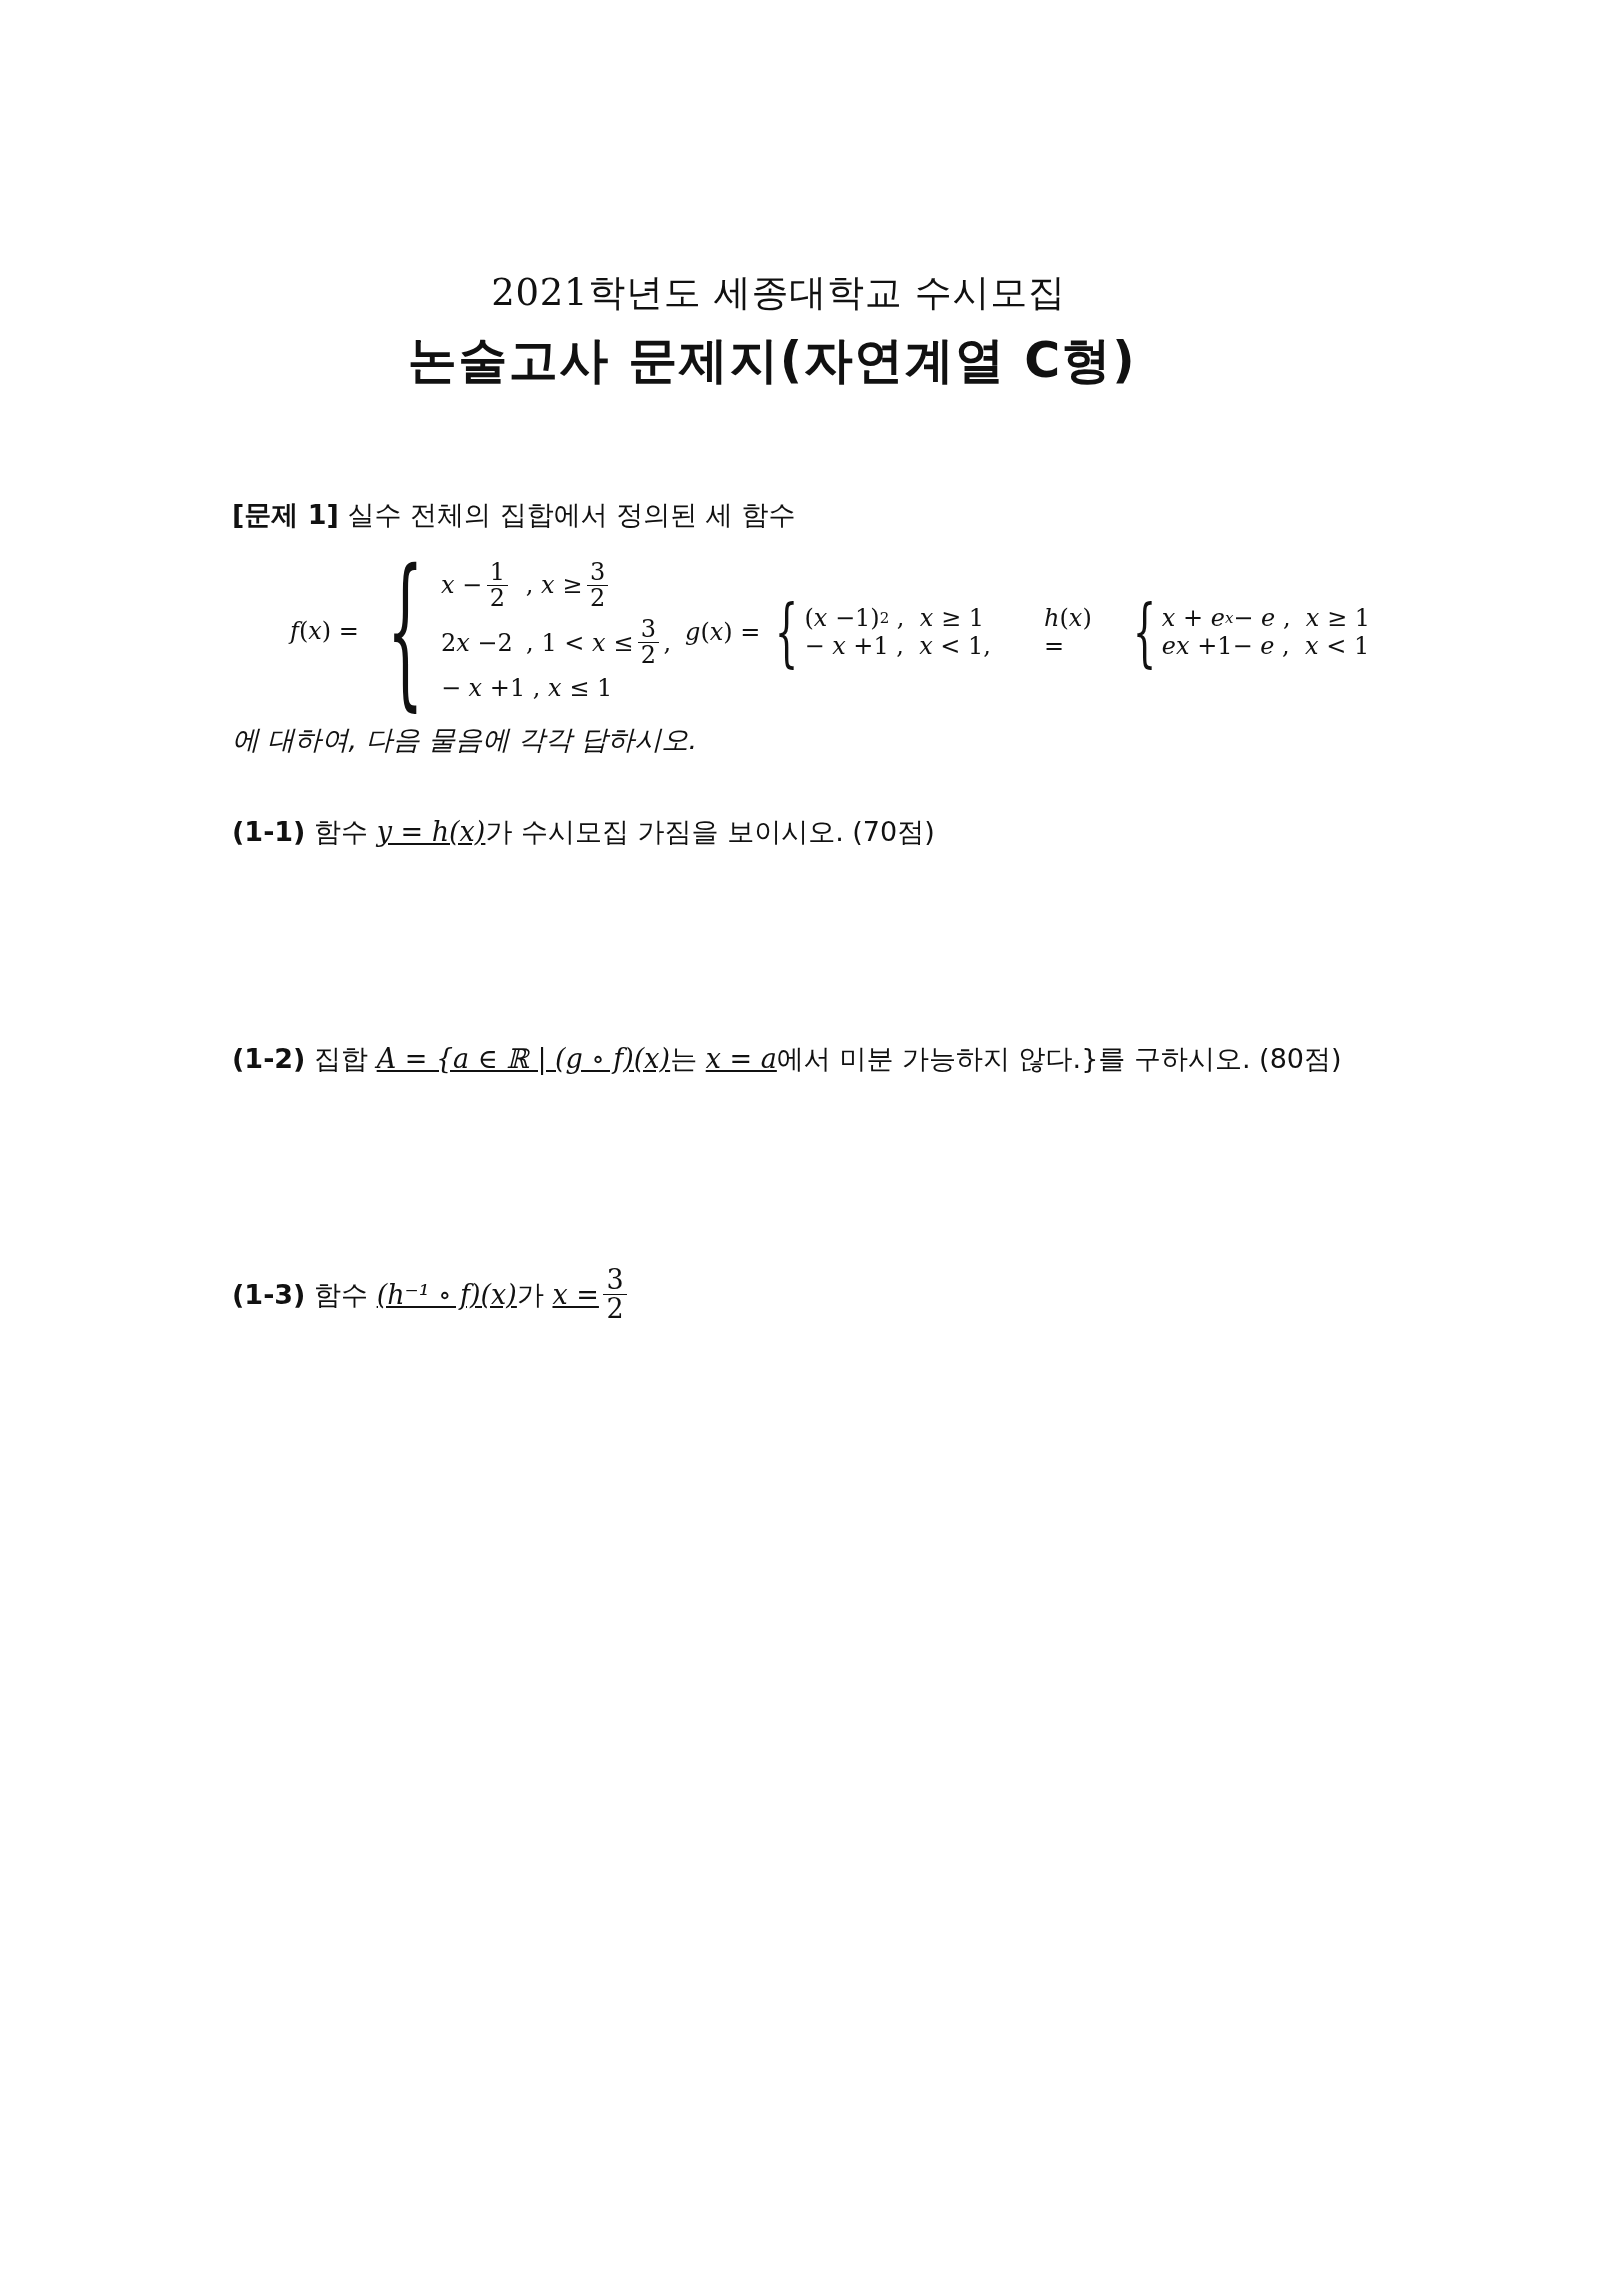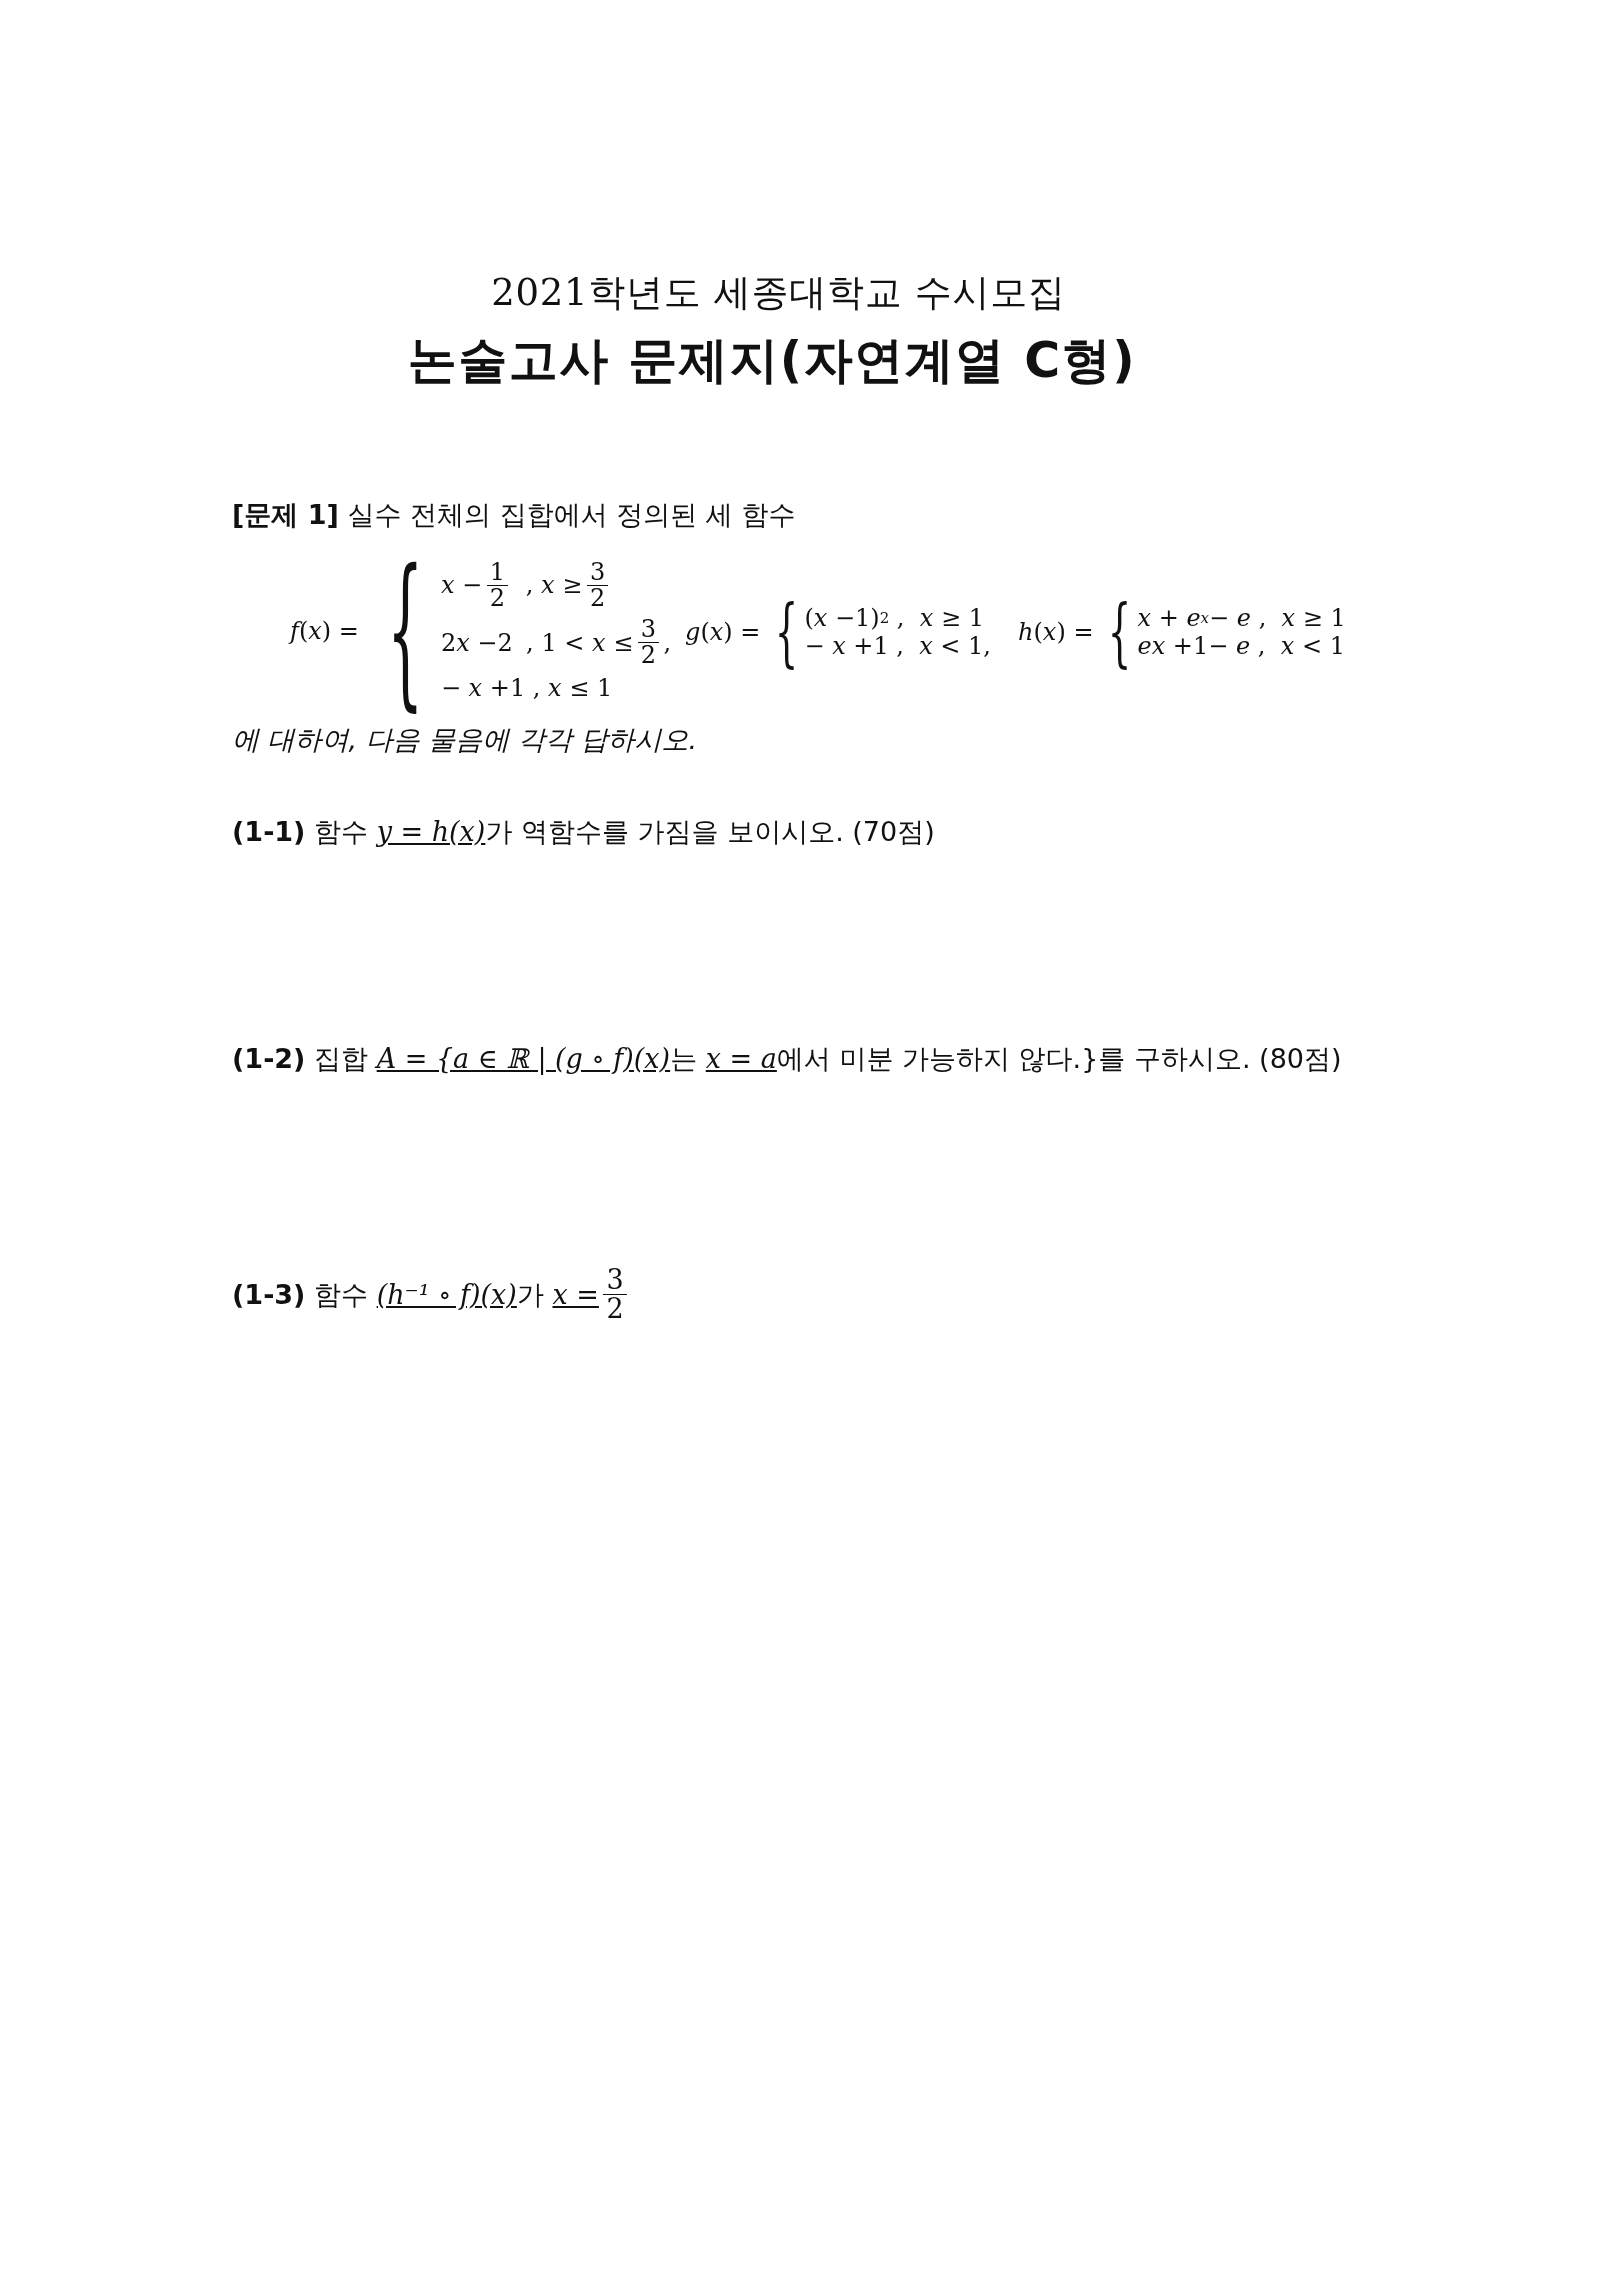--- a/index.html
+++ b/index.html
@@ -83,36 +83,36 @@
 
   <div class="fn" style="left:395px; top:48px;">
     <span class="fname"><i>g</i><span class="rm">(</span><i>x</i><span class="rm">) =</span></span>
     <span class="brace" style="font-size:74px; transform:scaleX(0.5); margin:0 -6px 0 -4.5px;">{</span>
     <div class="cases">
       <div class="case"><span class="rm">(</span>x − <span class="rm">1)</span><span class="sup rm">2</span><span class="rm">&nbsp;,</span>&nbsp;&nbsp;x ≥ <span class="rm">&nbsp;1</span></div>
       <div class="case">− x + <span class="rm">1&nbsp;,</span>&nbsp;&nbsp;x &lt; <span class="rm">&nbsp;1,</span></div>
     </div>
   </div>
 
-  <div class="fn" style="left:728px; top:48px;">
+  <div class="fn" style="left:754px; top:48px;">
     <span class="fname"><i>h</i><span class="rm">(</span><i>x</i><span class="rm">) =</span></span>
     <span class="brace" style="font-size:74px; transform:scaleX(0.5); margin:0 -6px 0 -4.5px;">{</span>
     <div class="cases">
       <div class="case">x + e<span class="sup">x</span> − e<span class="rm">&nbsp;,</span>&nbsp;&nbsp;x ≥ <span class="rm">&nbsp;1</span></div>
       <div class="case">ex + <span class="rm">1</span> − e<span class="rm">&nbsp;,</span>&nbsp;&nbsp;x &lt; <span class="rm">&nbsp;1</span></div>
     </div>
   </div>
 </div>
 
 <div class="line" style="top:722px;font-style:italic;">에 대하여, 다음 물음에 각각 답하시오.</div>
 
 <div class="line" style="top:814px;">
   <span class="bold">(1-1)</span>
   <span>함수</span>
-  <span class="math">y = h(x)</span><span>가 역함수를 가짐을 보이시오. (70점)</span>
+  <span class="math">y = h(x)</span><span>가 수시모집 가짐을 보이시오. (70점)</span>
 </div>
 
 <div class="line" style="top:1041px;">
   <span class="bold">(1-2)</span>
   <span>집합</span>
   <span class="math">A = {a ∈ ℝ | (g ∘ f)(x)</span><span>는</span>
   <span class="math">x = a</span><span>에서 미분 가능하지 않다.}를 구하시오. (80점)</span>
 </div>
 
 <div class="line" style="top:1266px; display:flex; align-items:center;">

